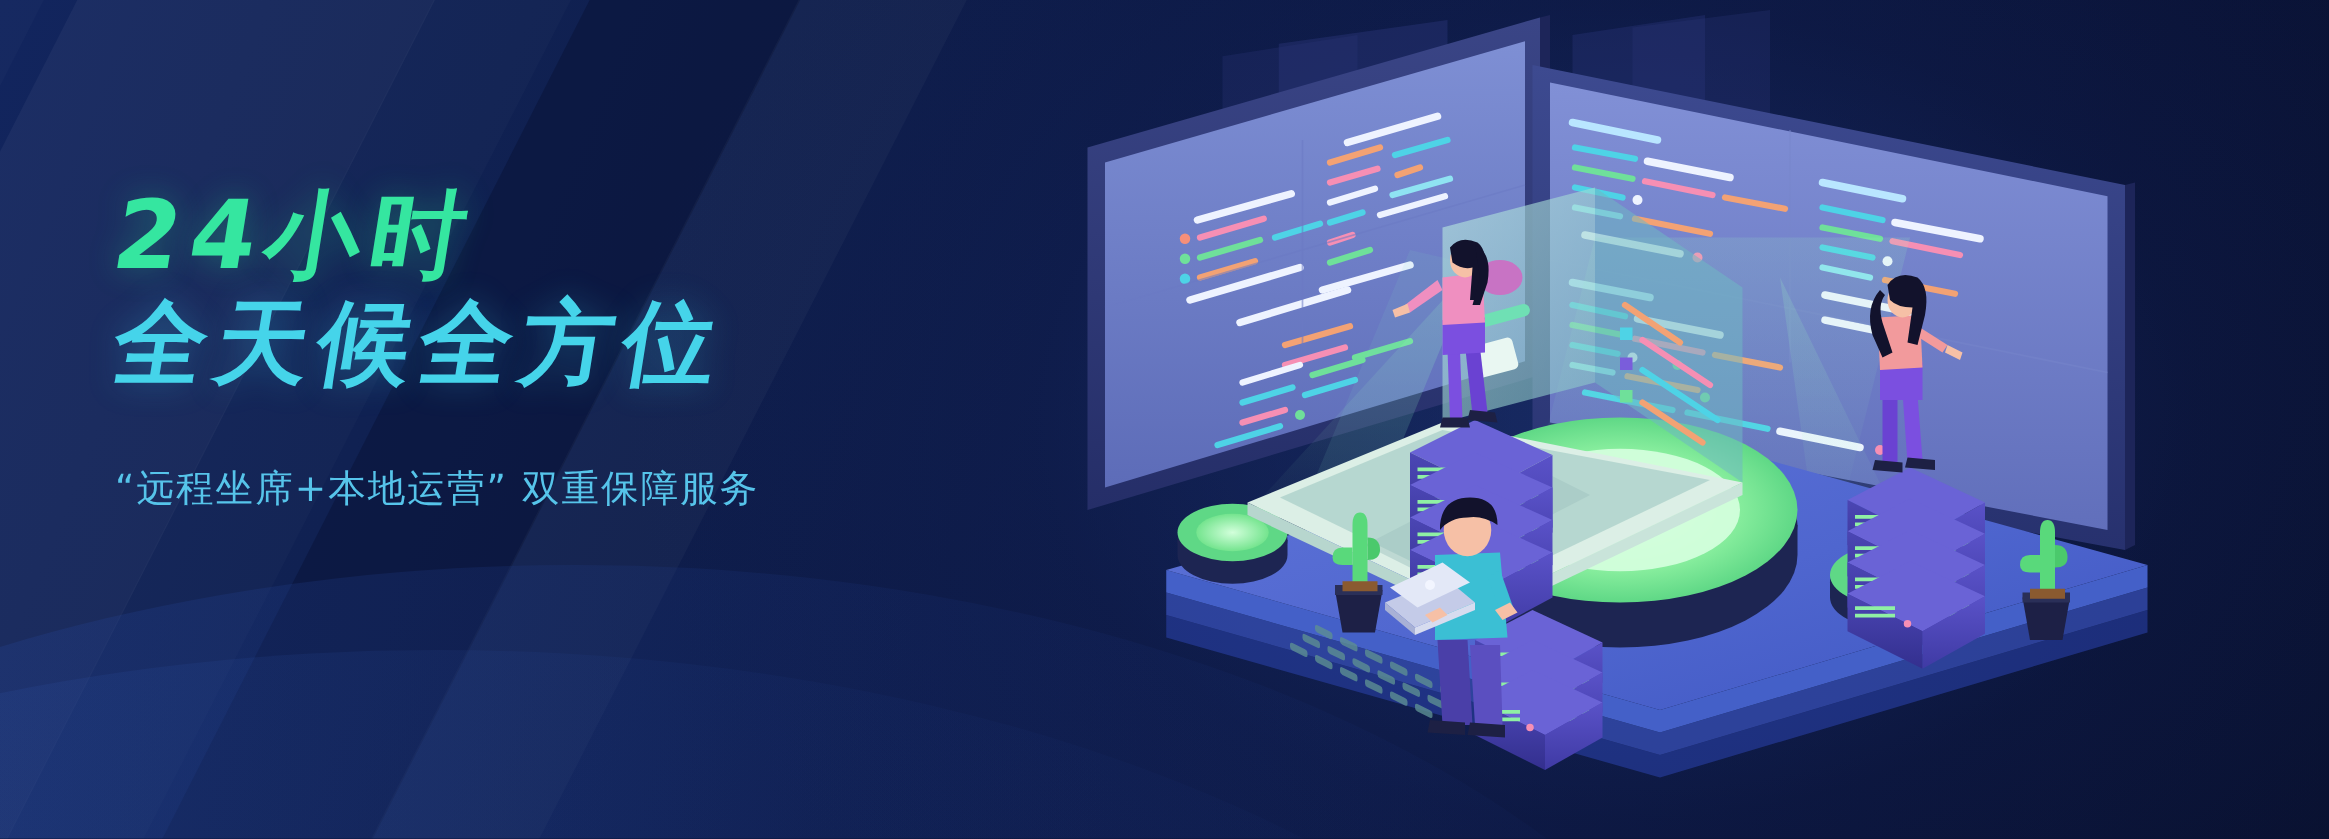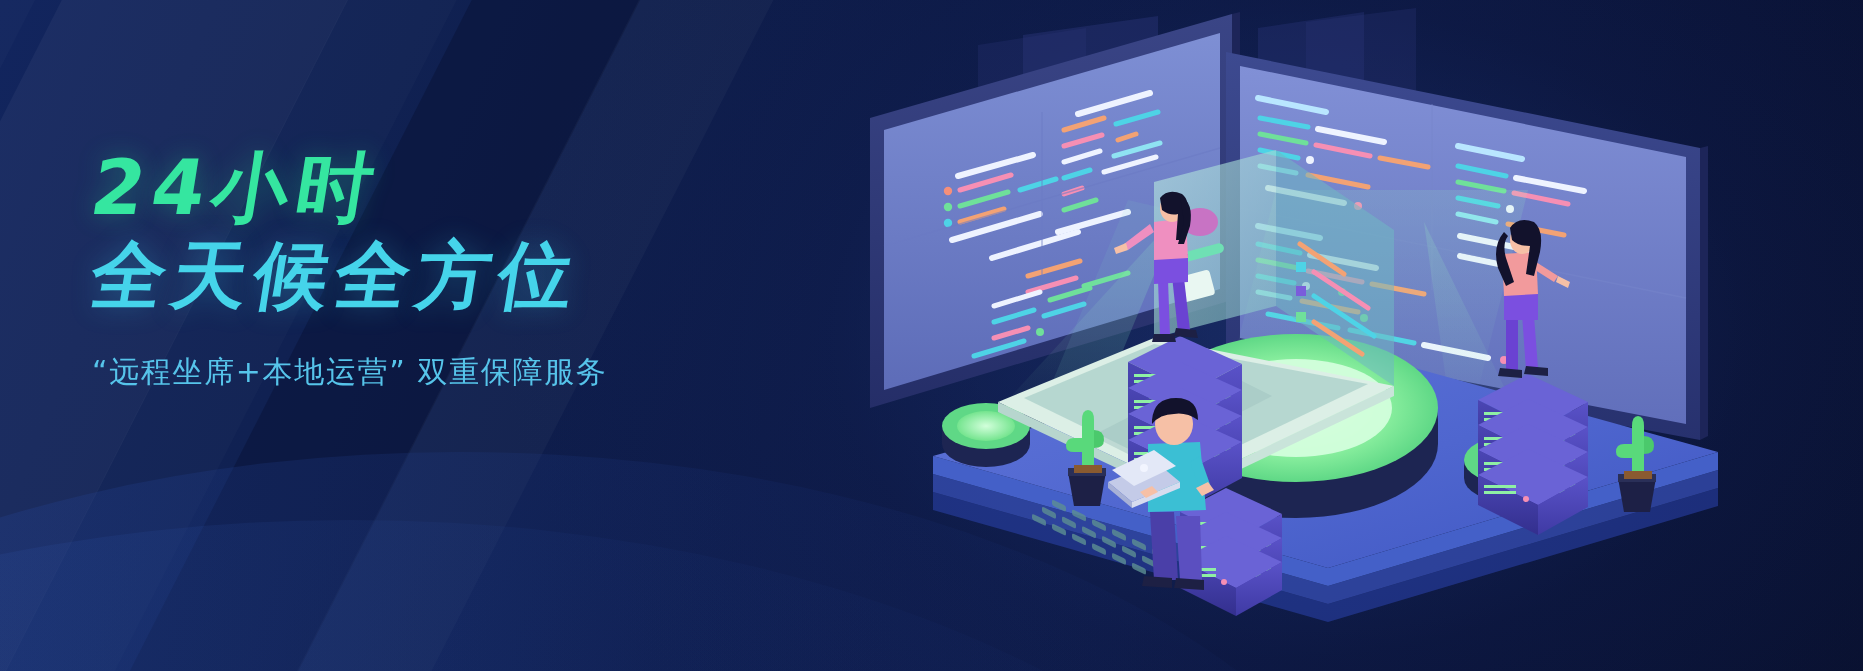--- a/index.html
+++ b/index.html
@@ -19,21 +19,21 @@
   
   .copy{position:absolute;left:92px;top:150px;width:720px;}
   .hl{
     font-weight:bold;letter-spacing:.1em;line-height:1;white-space:nowrap;
     font-family:"DejaVu Sans","Liberation Sans",sans-serif;
     transform:skewX(-9deg);
   }
   .hl1{font-size:76px;color:#35e6a0;text-shadow:0 0 26px rgba(40,225,150,.30);}
   .hl2{font-size:74px;color:#45d4ea;margin-top:12px;text-shadow:0 0 26px rgba(60,200,235,.30);}
   .sub{
-    margin-top:40px;font-size:30px;color:#56c4ea;letter-spacing:.055em;white-space:nowrap;
+    margin-top:59px;font-size:30px;color:#56c4ea;letter-spacing:.055em;white-space:nowrap;
     font-family:"DejaVu Sans","Liberation Sans",sans-serif;
   }
 
   
   #art{position:absolute;left:828px;top:0;width:1035px;height:671px;}
   #art svg{display:block;width:100%;height:100%;}
 </style>
 </head>
 <body>
 

